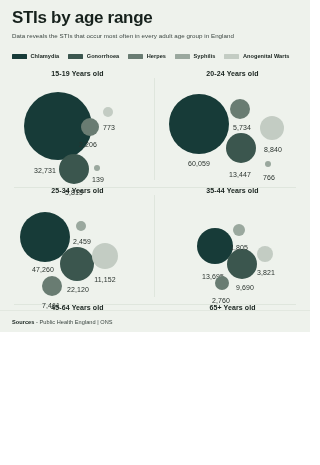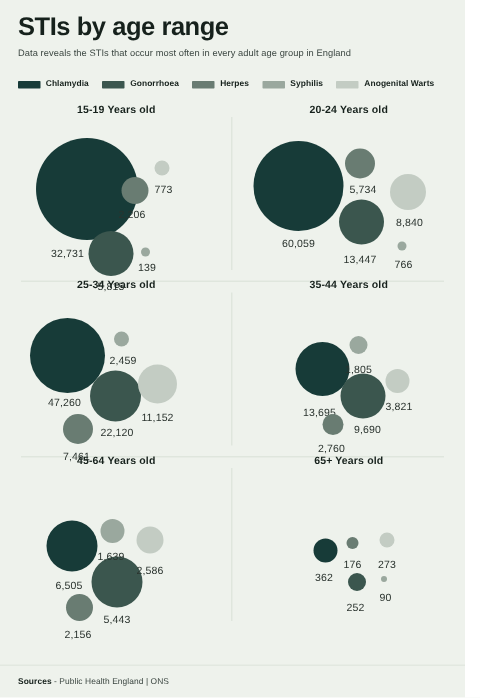--- a/index.html
+++ b/index.html
@@ -7,21 +7,21 @@
     padding: 0;
     background: #ffffff;
   }
   body {
     font-family: "Liberation Sans", sans-serif;
     -webkit-font-smoothing: antialiased;
   }
   #infographic {
     position: relative;
     width: 310px;
-    height: 465px;
+    height: 332px;
     background: #eef2ec;
     overflow: hidden;
     box-sizing: border-box;
   }
 
   
   .header {
     padding: 9px 12px 0 12px;
   }
   .title {

